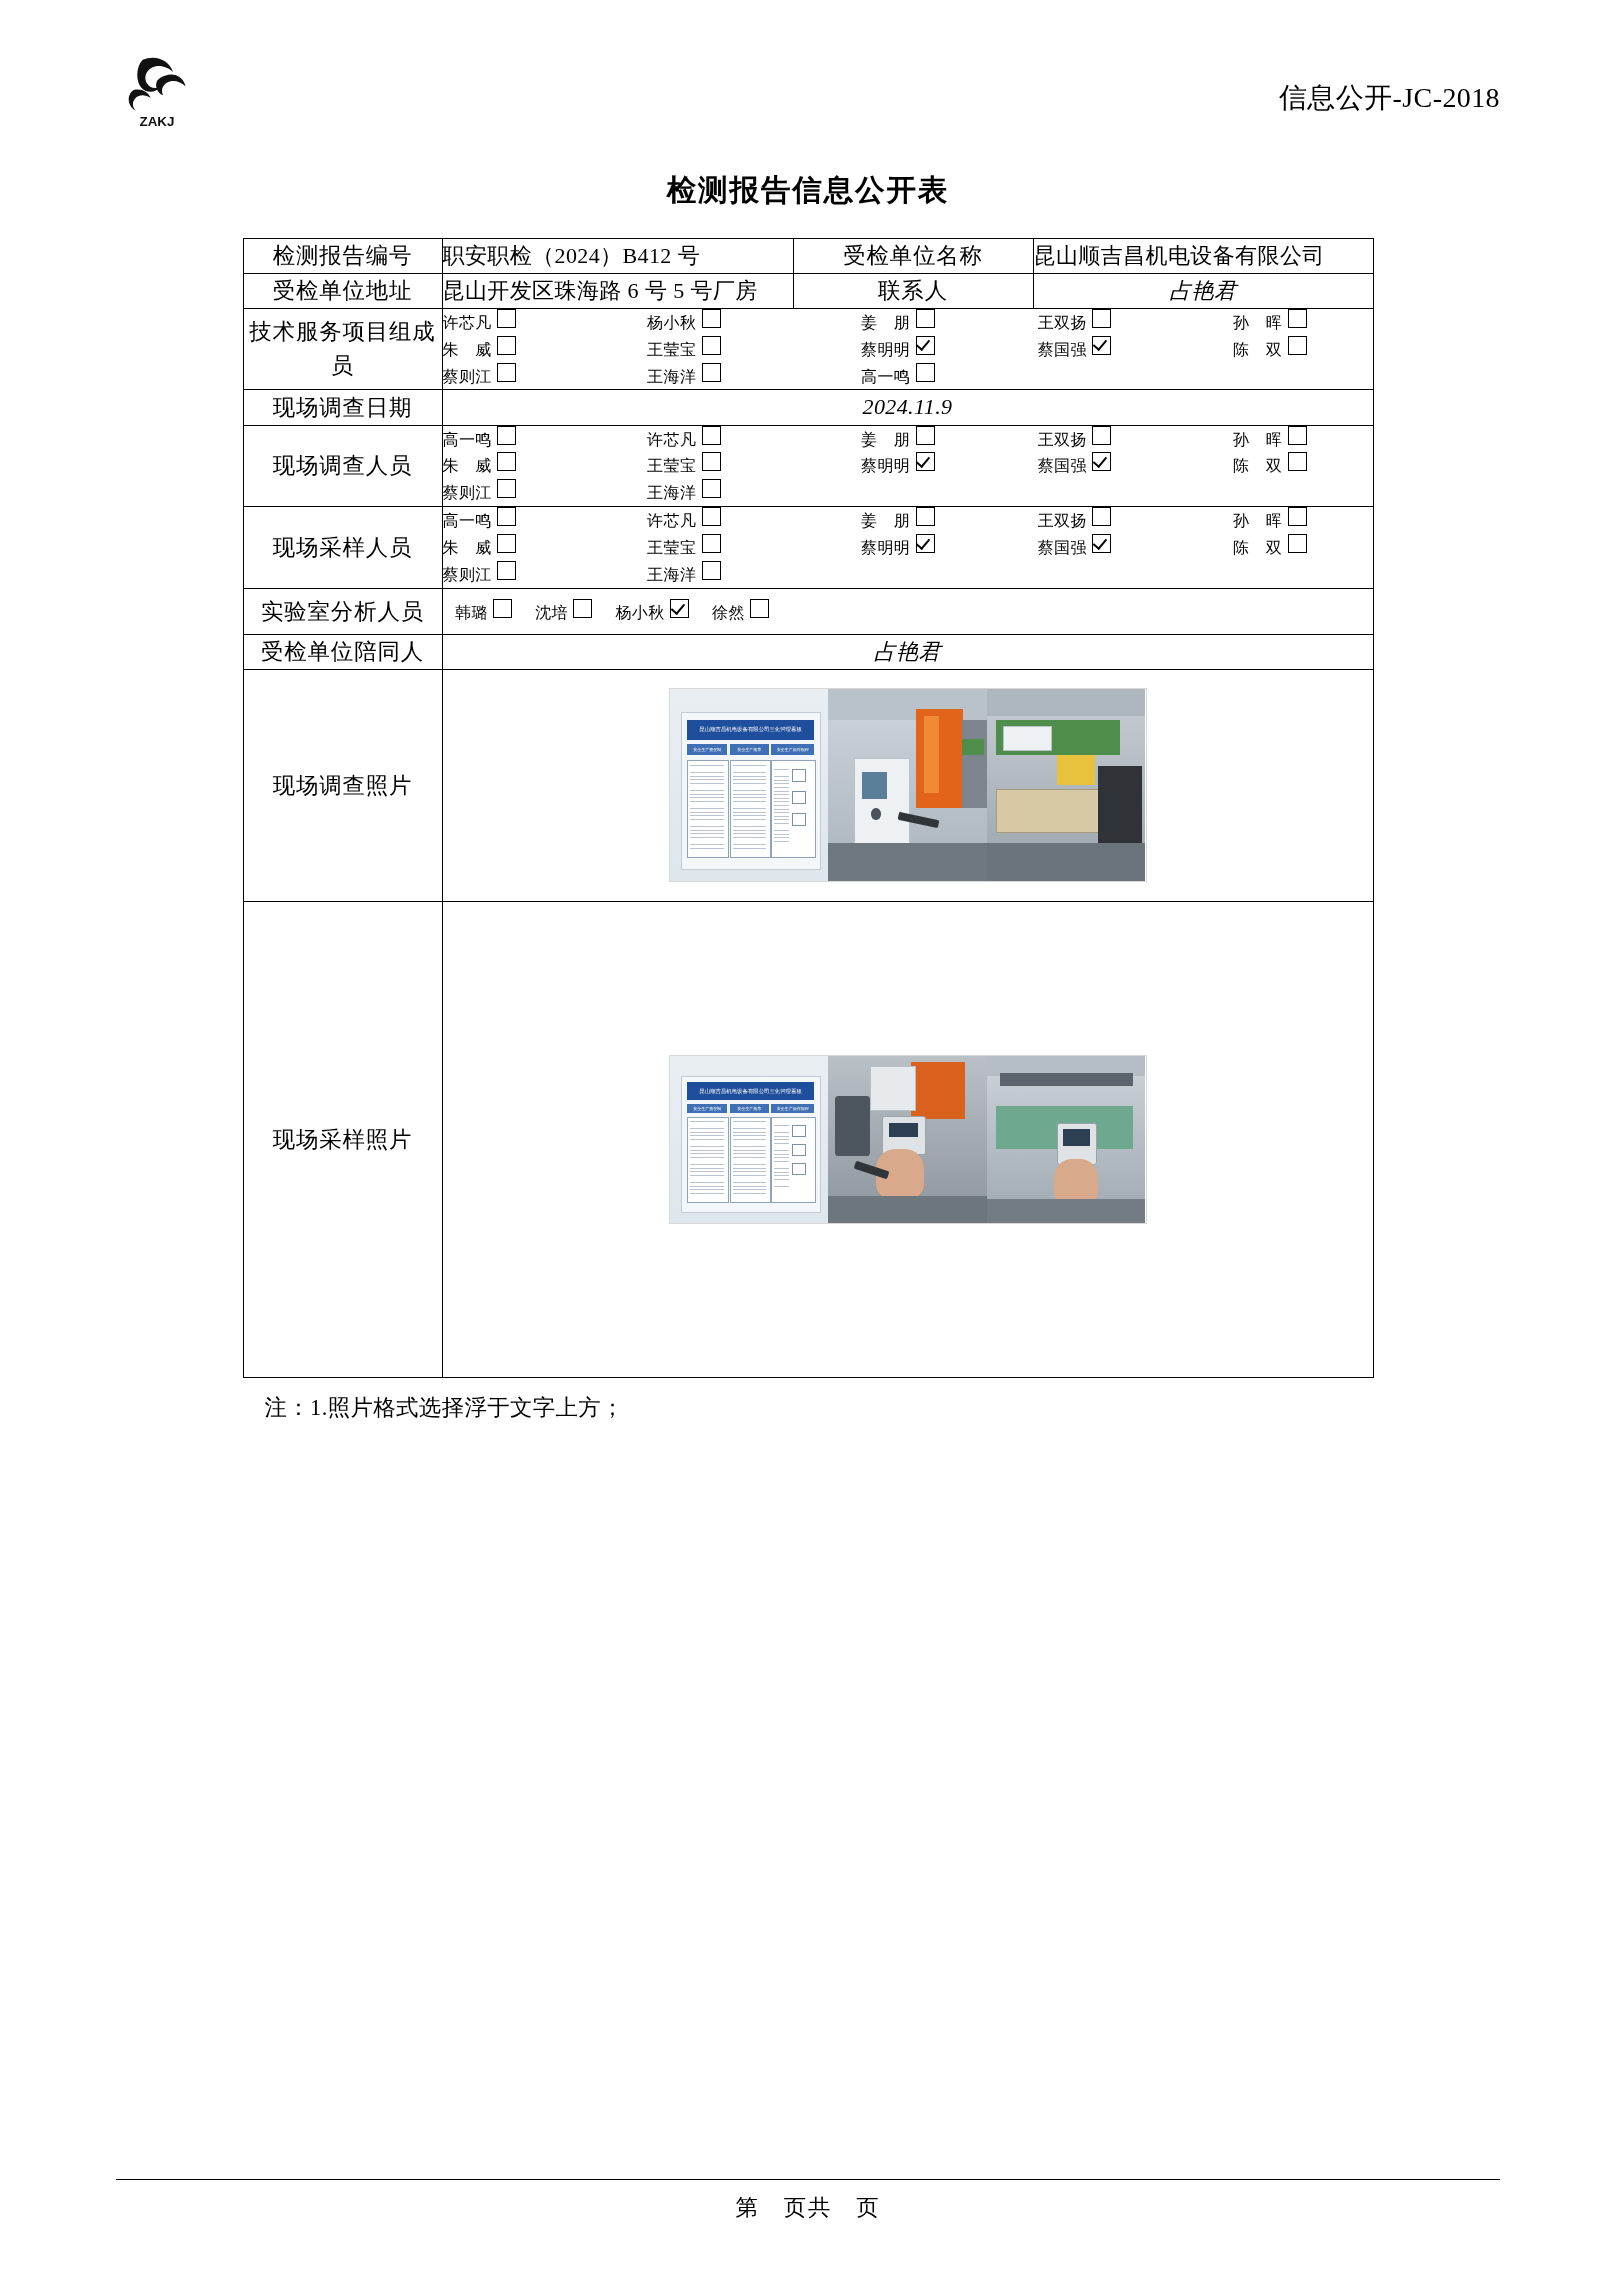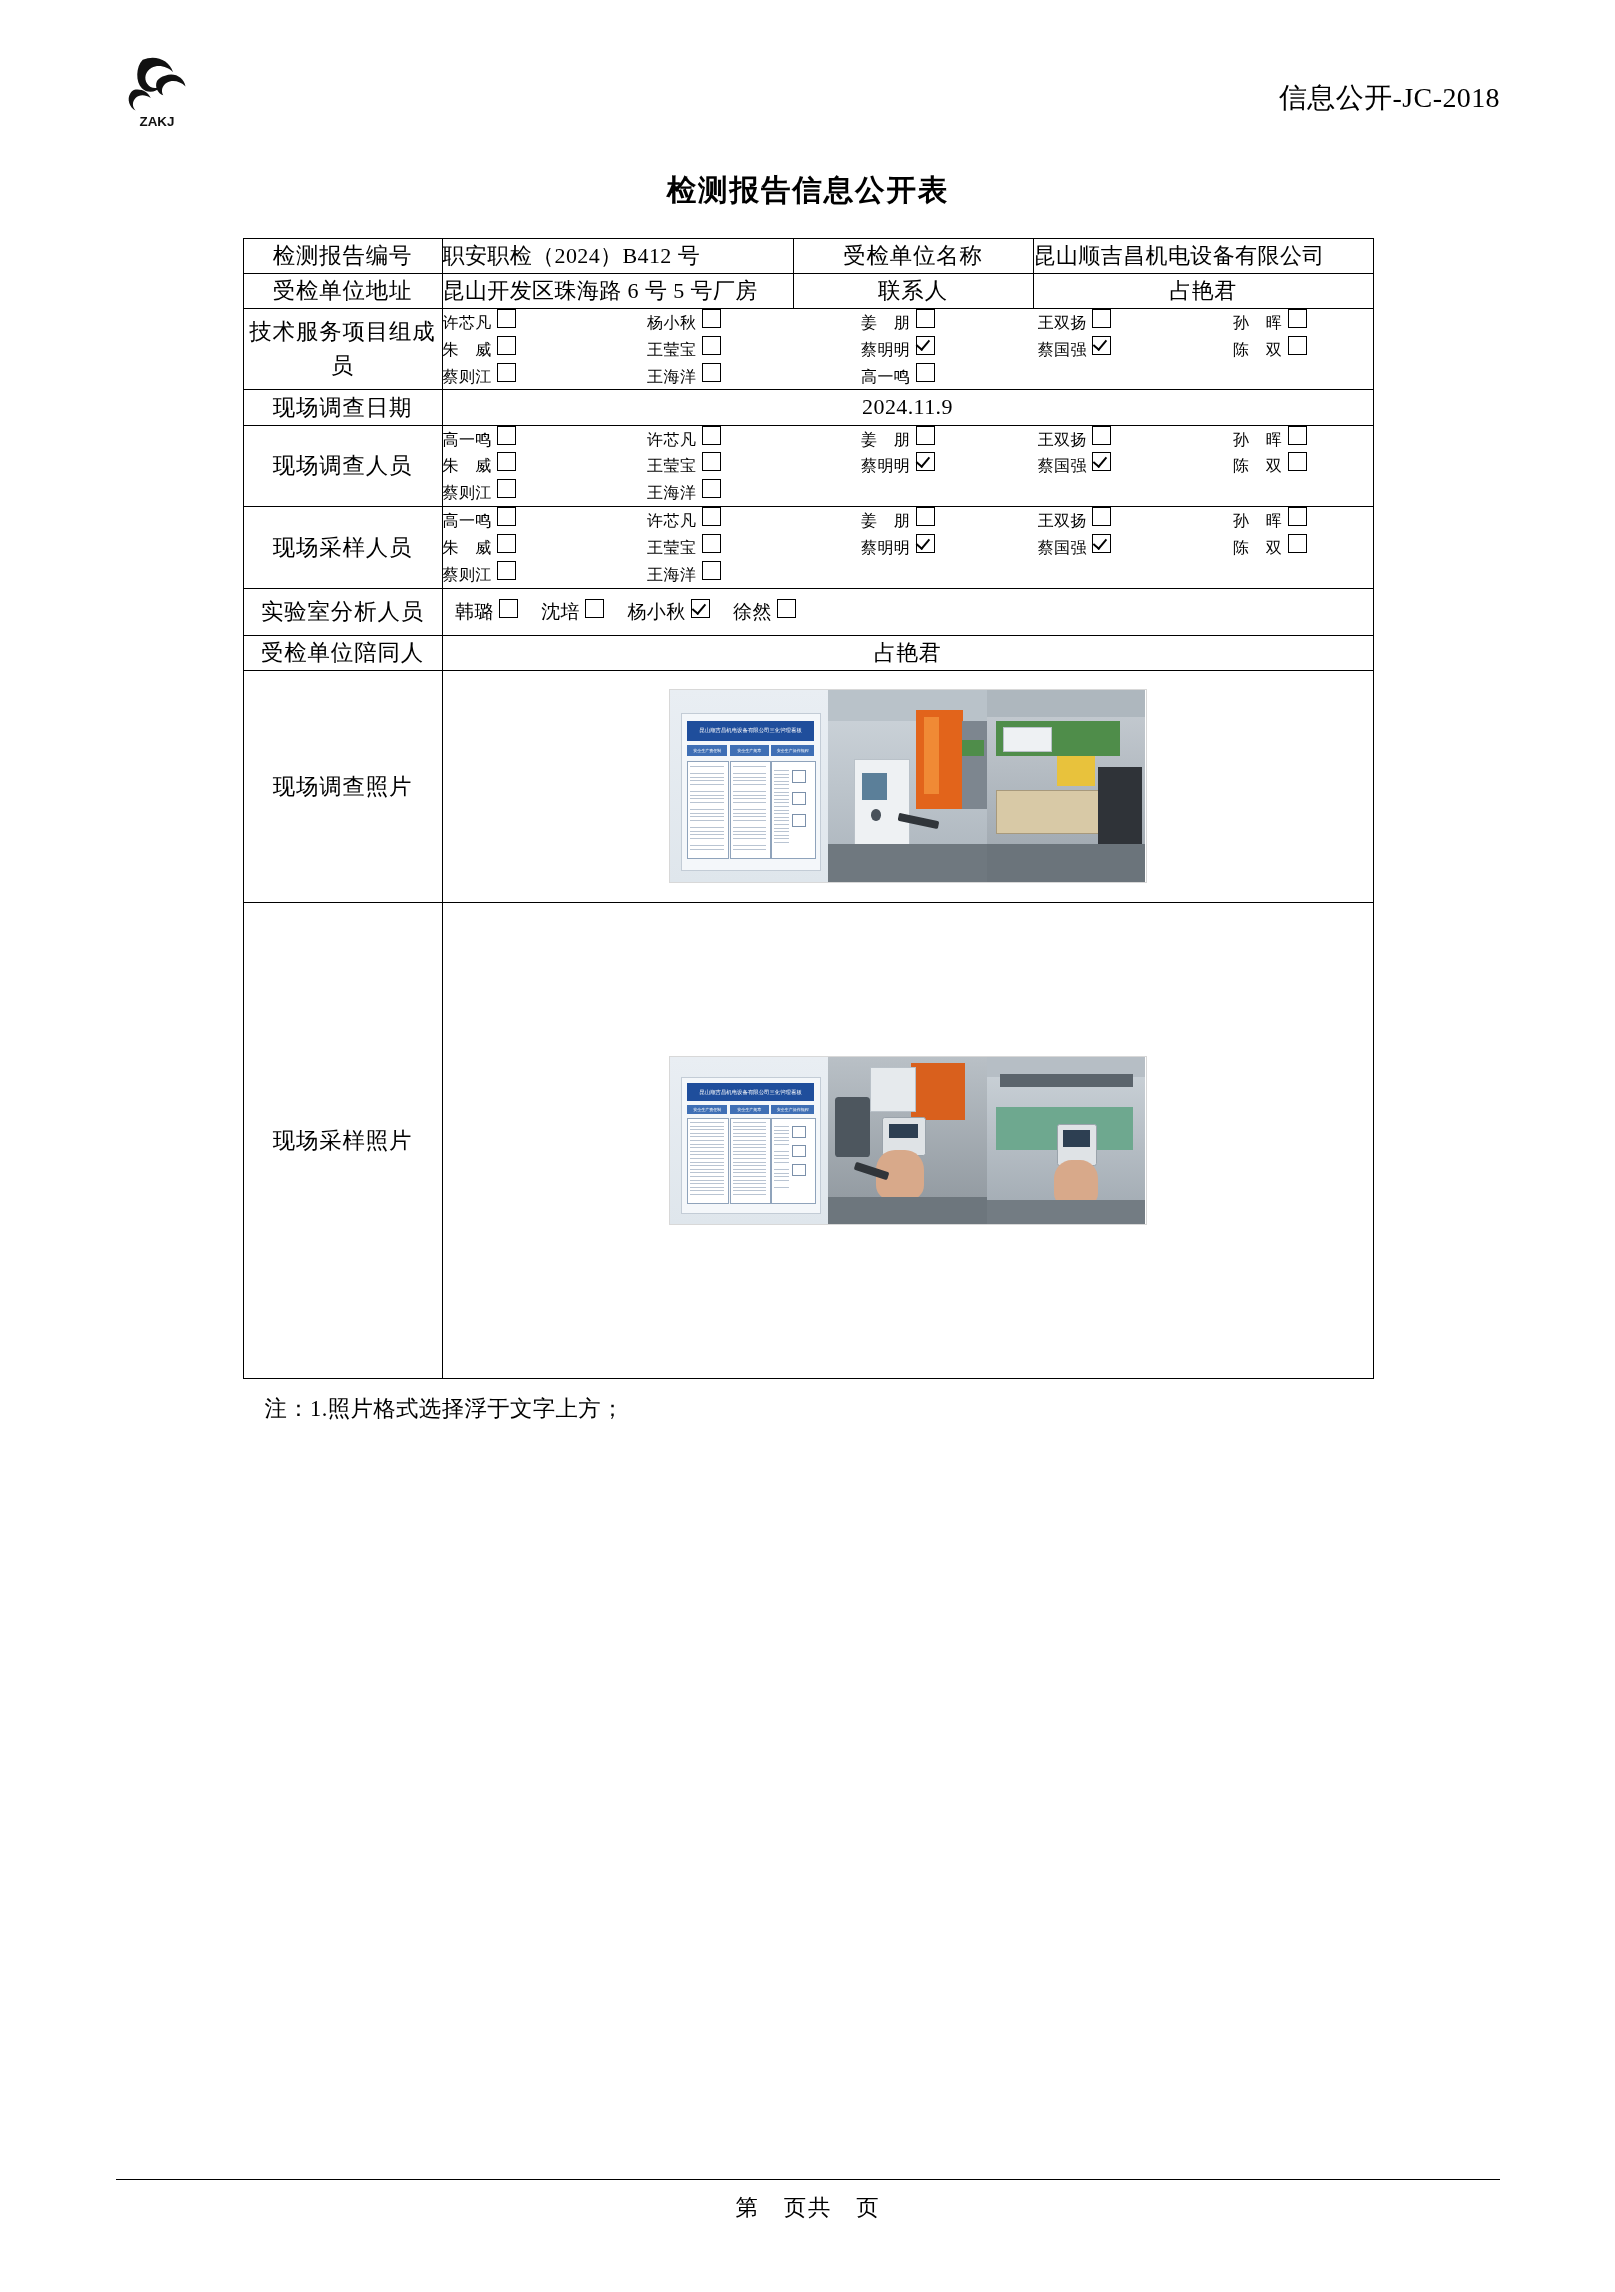--- a/index.html
+++ b/index.html
@@ -80,21 +80,21 @@
     letter-spacing: 0.9px;
     padding: 9.9px 5.4px;
     line-height: 1.5;
   }
   .val {
     font-size: 22px;
     padding: 9.9px 10.7px;
     line-height: 1.55;
     letter-spacing: 0.4px;
   }
-  .val.center { text-align: center; }
+  .val.center { text-align: center; font-style: italic; }
 
   
   .members {
     padding: 8px 9px 9.9px 12.5px;
     font-size: 16px;
     line-height: 1.62;
   }
   .mrow {
     display: flex;
     width: 100%;
@@ -120,21 +120,21 @@
     left: 2.7px;
     top: 0.9px;
     width: 6.3px;
     height: 10.7px;
     border-right: 2.1px solid #000;
     border-bottom: 2.1px solid #000;
     transform: rotate(40deg);
   }
   .lab-row {
     padding: 9.9px 12.5px;
-    font-size: 19px;
+    font-size: 16px;
     display: flex;
     align-items: baseline;
     gap: 23px;
   }
 
   
   .photo-cell {
     padding: 0;
     height: 231px;
     position: relative;

